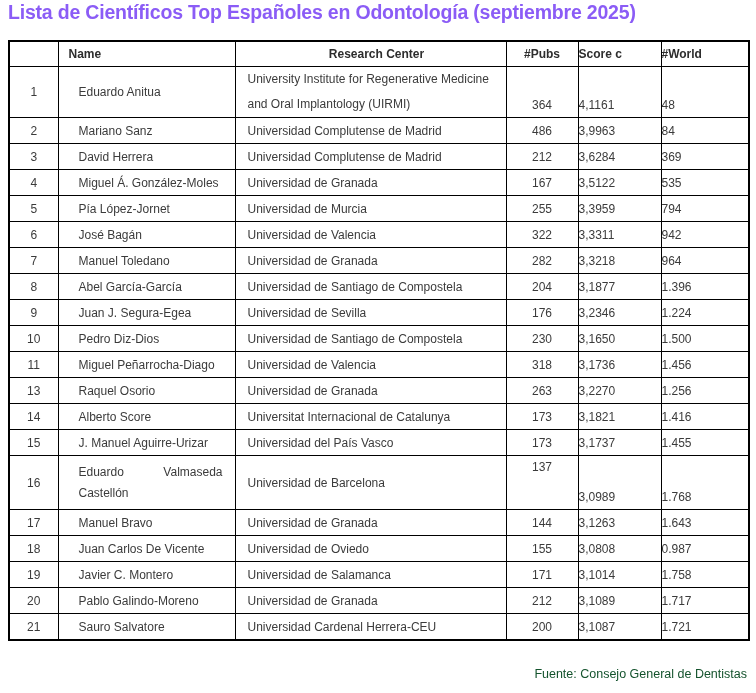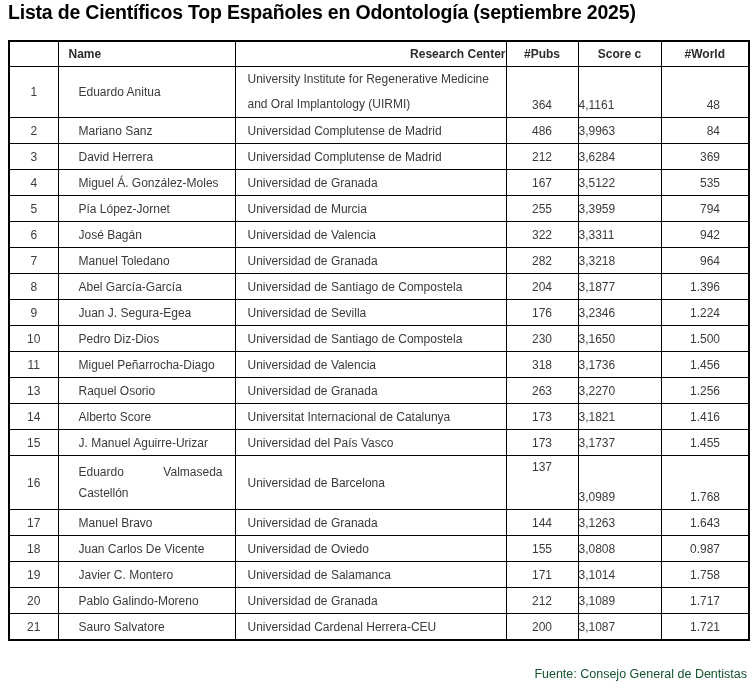--- a/index.html
+++ b/index.html
@@ -40,28 +40,28 @@
     height: 25px;
     overflow: hidden;
   }
   thead th {
     font-weight: bold;
     color: #2d2d2d;
     height: 24px;
   }
   th.col-rank, td.col-rank { text-align: center; }
   th.col-pubs, td.col-pubs { text-align: center; }
-  th.col-score, th.col-world { text-align: center; }
+  th.col-score, th.col-world { text-align: left; }
   .cellwrap { display: block; }
   td.col-name .cellwrap  { padding-left: 20px; padding-right: 8px; text-align: left; }
   th.col-name            { text-align: left; padding-left: 10px; }
   td.col-center .cellwrap{ padding-left: 12px; padding-right: 6px; text-align: left; }
-  th.col-center          { text-align: right; padding-left: 12px; }
+  th.col-center          { text-align: center; padding-left: 12px; }
   td.col-score .cellwrap { padding-right: 12px; text-align: left; }
-  td.col-world .cellwrap { padding-right: 28px; text-align: right; }
+  td.col-world .cellwrap { padding-right: 28px; }
 
   
   tr.row-r1 { height: 48px; }
   tr.row-r1 td.col-center .cellwrap { line-height: 25px; }
   tr.row-r1 td.col-pubs,
   tr.row-r1 td.col-score,
   tr.row-r1 td.col-world { vertical-align: bottom; }
   tr.row-r1 td.col-pubs .cellwrap,
   tr.row-r1 td.col-score .cellwrap,
   tr.row-r1 td.col-world .cellwrap { padding-bottom: 5px; }
@@ -86,21 +86,21 @@
     top: 667px;
     font-size: 12.5px;
     color: #14532d;
   }
 </style>
 </head>
 <body>
 
 <div class="page">
 
-  <h1 class="title" style="color: #000000;">Lista de Científicos Top Españoles en Odontología (septiembre 2025)</h1>
+  <h1 class="title" style="color: #8b5cf6;">Lista de Científicos Top Españoles en Odontología (septiembre 2025)</h1>
 
   <table class="ranking">
     <colgroup>
       <col style="width:49px">
       <col style="width:177px">
       <col style="width:271px">
       <col style="width:72px">
       <col style="width:83px">
       <col style="width:88px">
     </colgroup>

